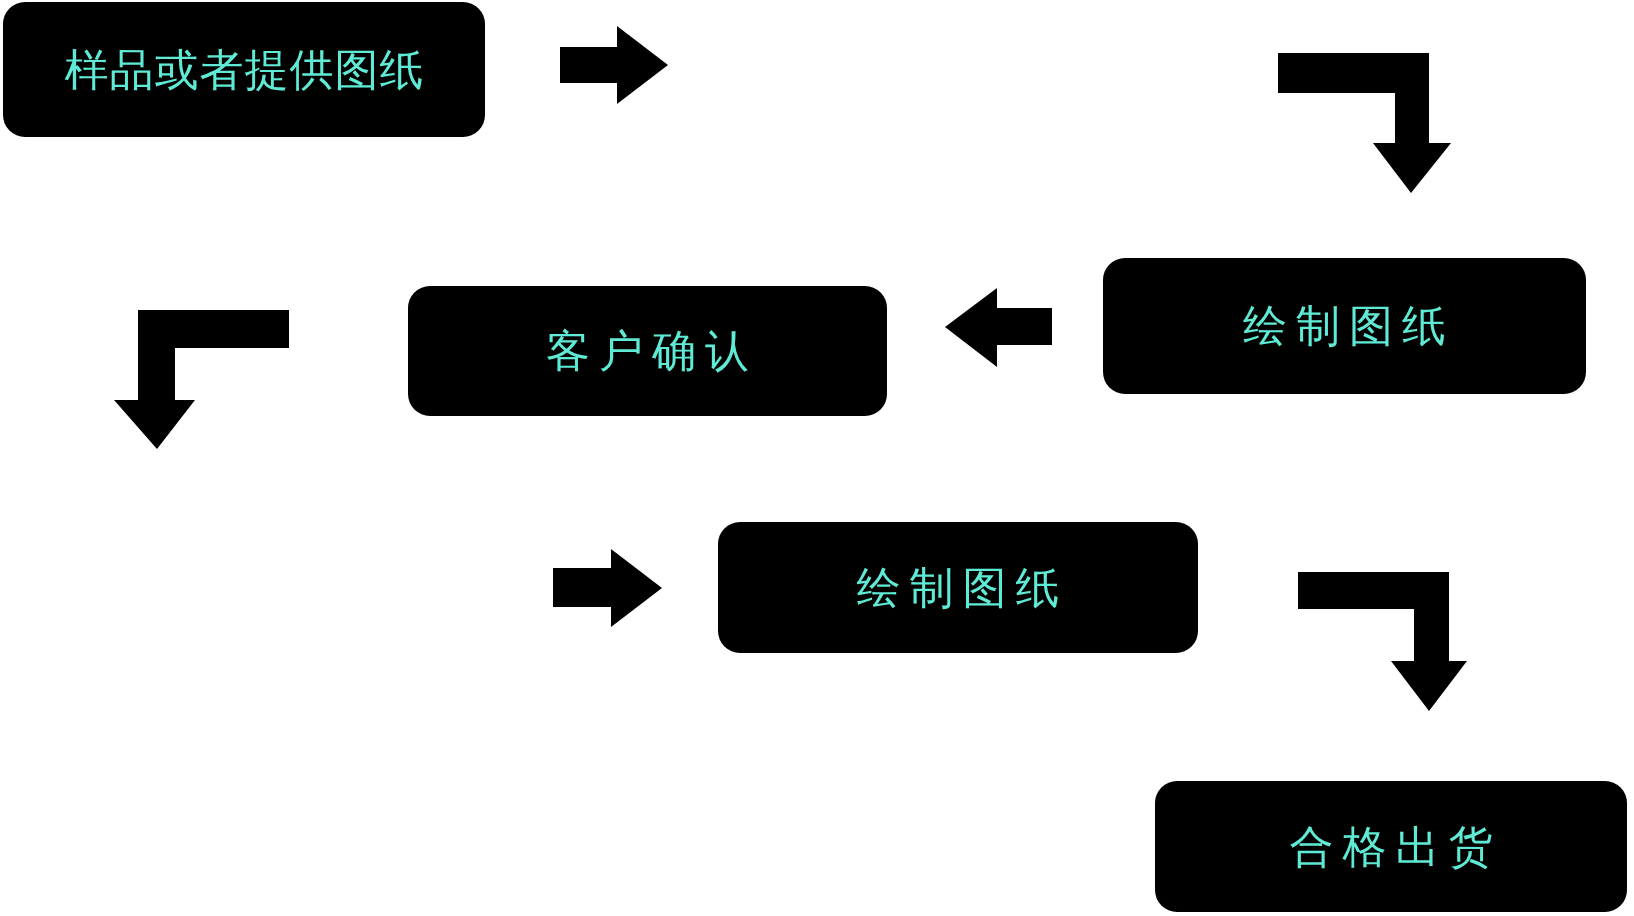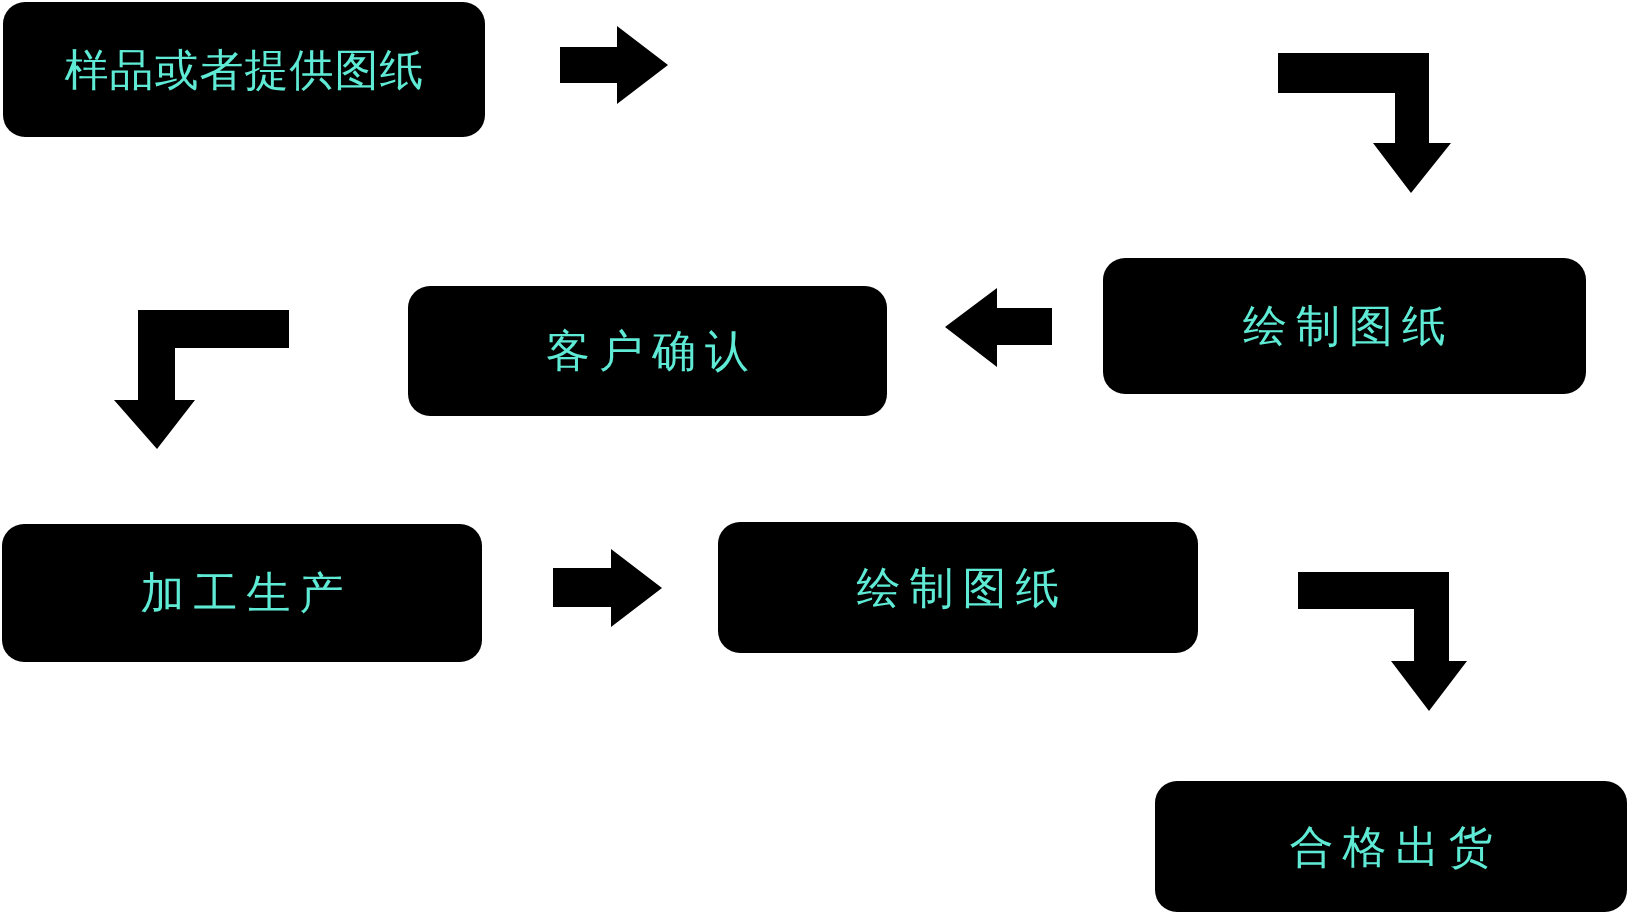--- a/index.html
+++ b/index.html
@@ -88,23 +88,20 @@
   </div>
 
   <svg class="connector" id="a-left-1" width="107" height="79" viewBox="0 0 107 79">
     <polygon points="0,39 52,0 52,20 107,20 107,57 52,57 52,79"></polygon>
   </svg>
 
   <div class="node" id="n-draw">
     <span>绘制图纸</span>
   </div>
 
-  <div class="node" id="n-process">
-    <span>加工生产</span>
-  </div>
 
   <svg class="connector" id="a-right-2" width="109" height="78" viewBox="0 0 109 78">
     <polygon points="0,19 58,19 58,0 109,39 58,78 58,58 0,58"></polygon>
   </svg>
 
   <div class="node" id="n-inspect">
     <span>绘制图纸</span>
   </div>
 
   <svg class="connector" id="a-elbow-3" width="169" height="139" viewBox="0 0 169 139">

